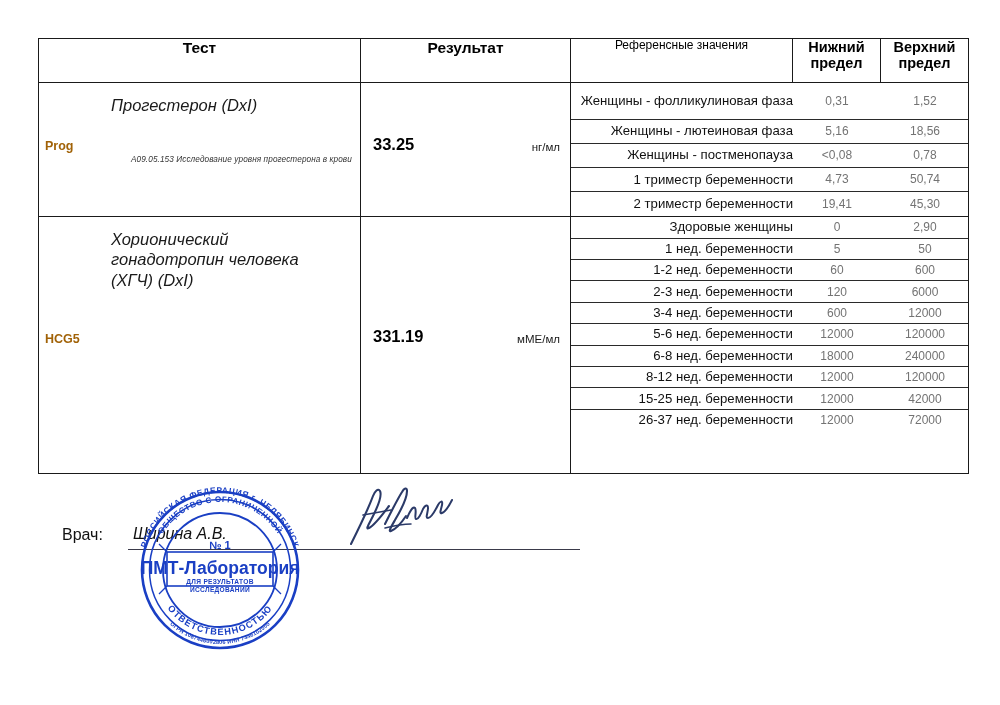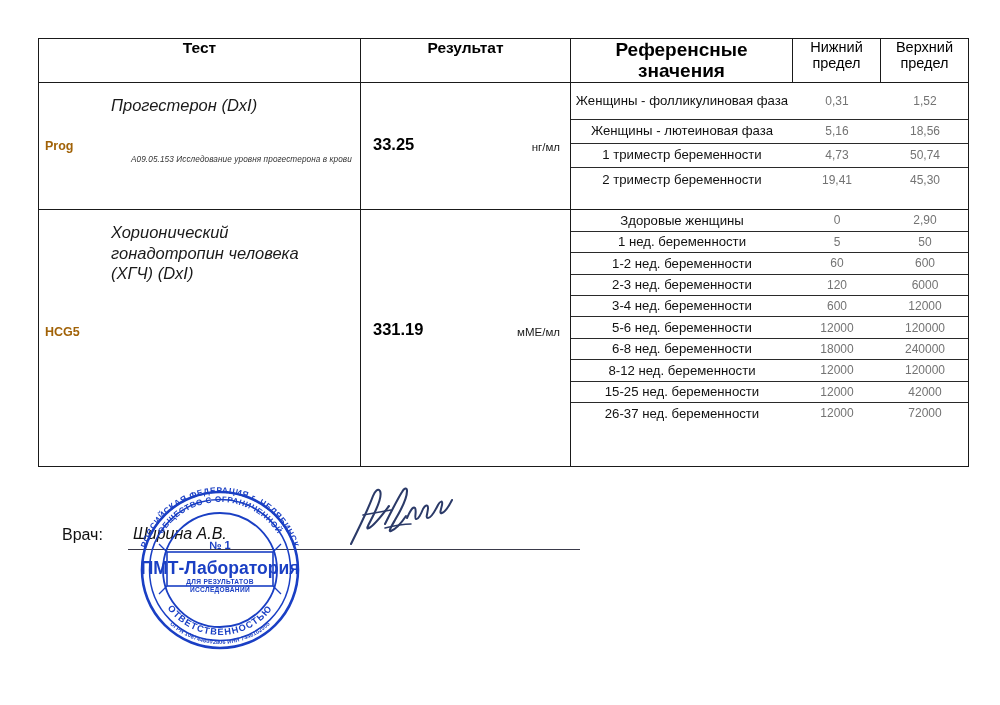--- a/index.html
+++ b/index.html
@@ -52,26 +52,26 @@
     height: 43px;
     text-align: center;
     vertical-align: middle;
     font-size: 15.5px;
     line-height: 1.12;
     font-weight: bold;
     color: #000;
     padding: 2px 4px;
   }
   .hdr-cell.small {
-    font-size: 19px;
-    font-weight: bold;
+    font-size: 12px;
+    font-weight: normal;
   }
   .hdr-cell.tiny {
     font-size: 14.5px;
-    font-weight: normal;
+    font-weight: bold;
   }
 
   
   .test-cell {
     position: relative;
     padding: 0;
   }
   .test-inner {
     position: relative;
     height: 100%;
@@ -139,21 +139,21 @@
     background: transparent;
     vertical-align: middle;
   }
   .ref-sub tr:last-child td { border-bottom: none; }
 
   .ref-label {
     font-size: 13.2px;
     line-height: 1.2;
     color: #111;
     padding: 3px 4px 3px 6px;
-    text-align: center;
+    text-align: right;
   }
   .ref-num {
     font-size: 12px;
     color: #737373;
     text-align: center;
     padding: 3px 4px;
   }
   .ref-sub .w-label { width: 222px; }
   .ref-sub .w-low   { width: 88px;  }
   .ref-sub .w-high  { width: 88px;  }
@@ -268,20 +268,25 @@
             <tbody>
               <tr class="rowh-1">
                 <td class="ref-label">Женщины - фолликулиновая фаза</td>
                 <td class="ref-num">0,31</td>
                 <td class="ref-num">1,52</td>
               </tr>
               <tr class="rowh-n">
                 <td class="ref-label">Женщины - лютеиновая фаза</td>
                 <td class="ref-num">5,16</td>
                 <td class="ref-num">18,56</td>
+              </tr>
+              <tr class="rowh-n">
+                <td class="ref-label">Женщины - постменопауза</td>
+                <td class="ref-num">&lt;0,08</td>
+                <td class="ref-num">0,78</td>
               </tr>
               <tr class="rowh-n">
                 <td class="ref-label">1 триместр беременности</td>
                 <td class="ref-num">4,73</td>
                 <td class="ref-num">50,74</td>
               </tr>
               <tr class="rowh-n">
                 <td class="ref-label">2 триместр беременности</td>
                 <td class="ref-num">19,41</td>
                 <td class="ref-num">45,30</td>

